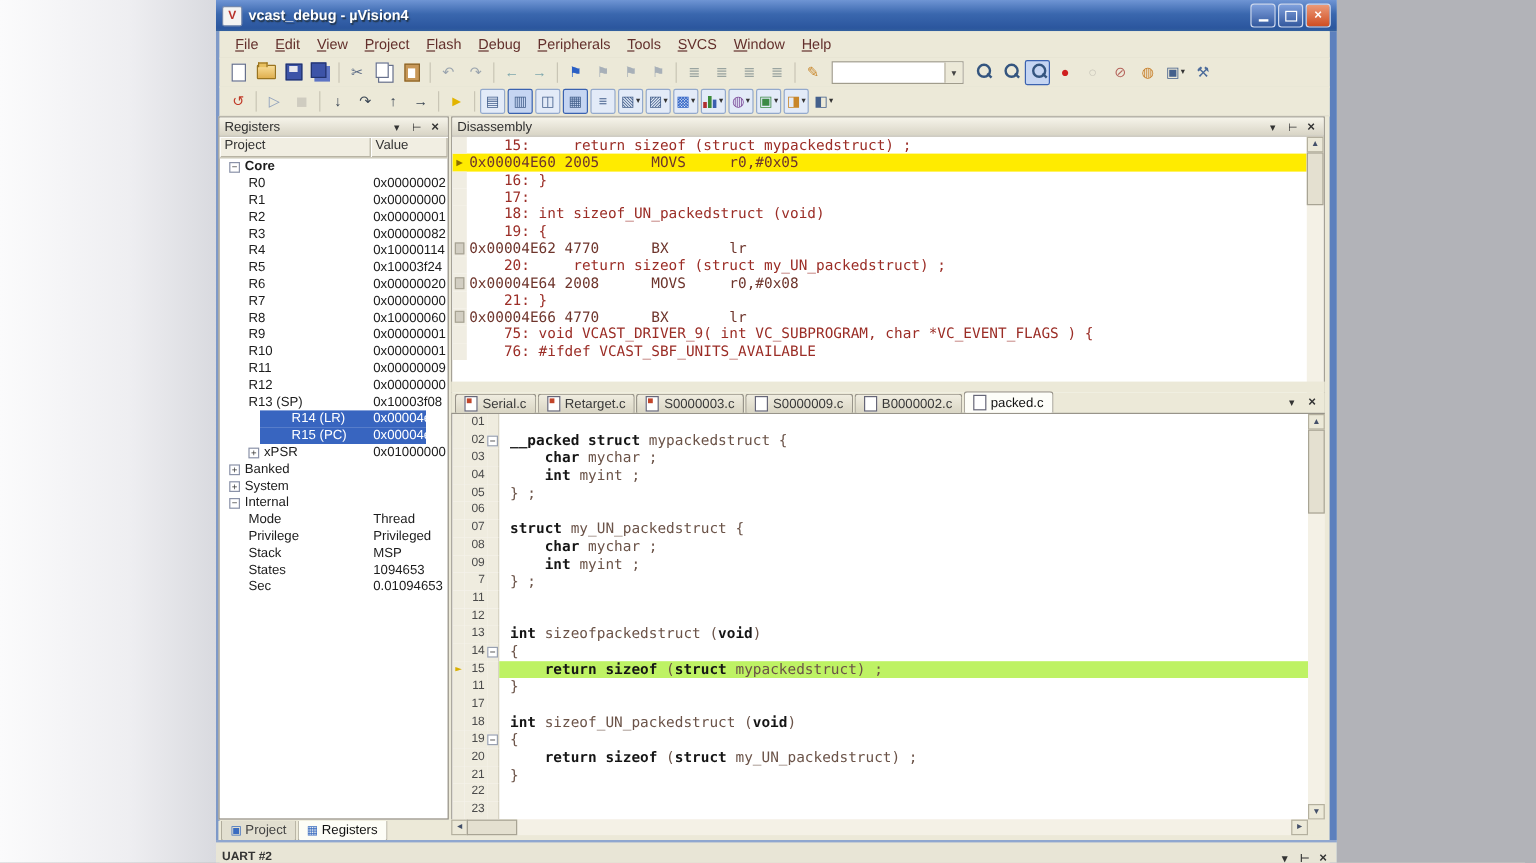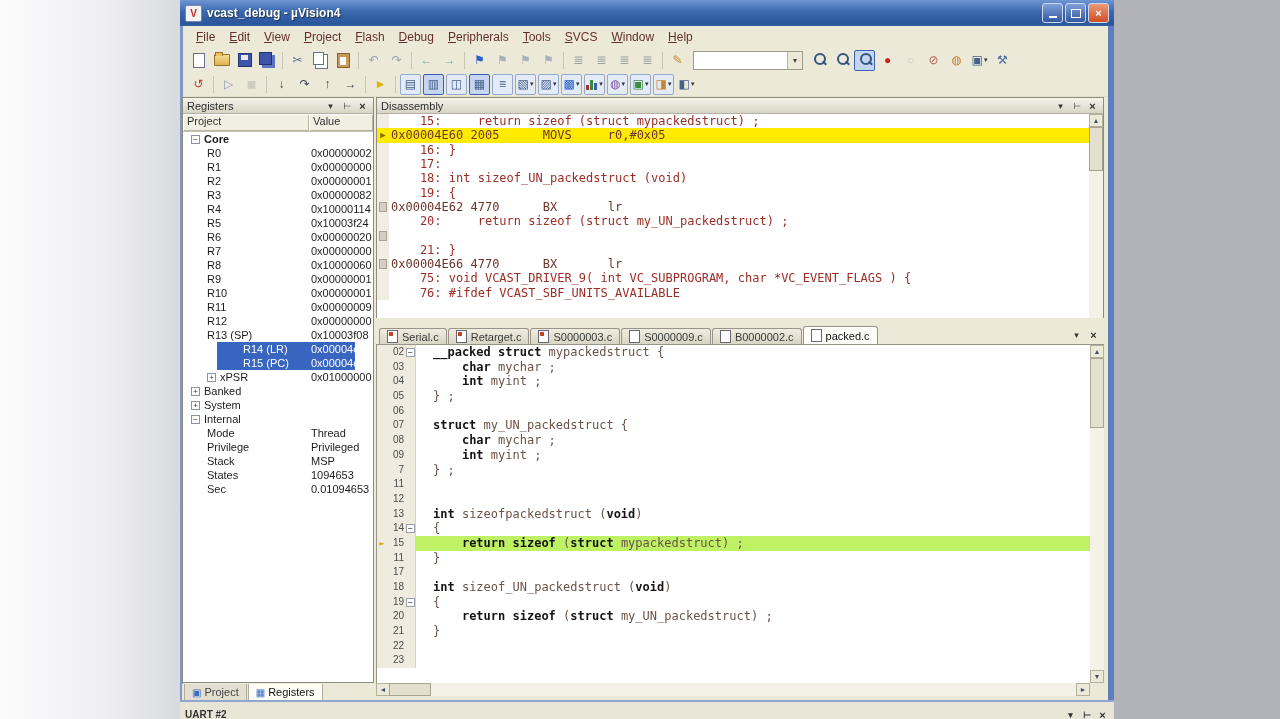--- a/index.html
+++ b/index.html
@@ -131,21 +131,21 @@
   .ed-body{position:absolute;left:196px;top:345px;width:714px;height:338px;background:#fff;
        border-left:1px solid #98948a;box-sizing:border-box;overflow:hidden;}
   .ed-line{display:flex;height:14.7px;font-family:"DejaVu Sans Mono",monospace;font-size:12px;}
   .ed-mg{flex:0 0 10px;background:#efecdf;display:flex;align-items:center;justify-content:center;}
   .ed-num{flex:0 0 17px;background:#efecdf;font-size:10px;font-family:"Liberation Sans",sans-serif;
        color:#4a4a4a;text-align:right;padding-right:2px;line-height:14.7px;}
   .ed-fold{flex:0 0 10px;background:#efecdf;border-right:1px solid #d8d4c4;display:flex;
        align-items:center;justify-content:center;box-sizing:border-box;}
   .fbox{width:9px;height:9px;border:1px solid #98a0b0;background:#fff;font-size:8px;line-height:7px;
        text-align:center;color:#333;box-sizing:border-box;}
-  .ed-code{flex:1;white-space:pre;padding-left:17px;color:#6b5348;line-height:14.7px;}
+  .ed-code{flex:1;white-space:pre;padding-left:9px;color:#6b5348;line-height:14.7px;}
   .ed-code b{color:#151515;}
   .ed-line.cur .ed-code{background:#bef264;}
   .ed-vscroll{left:910px;top:345px;height:338px;}
   .ed-hscroll{left:196px;top:683px;width:714px;}
   .ed-corner{position:absolute;left:910px;top:683px;width:14px;height:13px;background:#ece9d8;}
   
   .uart{position:absolute;left:0;right:0;top:700px;height:27px;background:#e8e5d6;
        border-top:2px solid #8fa6cf;display:flex;align-items:center;padding:0 5px;
        font-size:10px;color:#333;box-sizing:border-box;font-weight:bold;}
 </style>
@@ -564,20 +564,21 @@
           <span class="dis-text">0x00004E62 4770      BX       lr</span>
         </div>
         <div class="dis-line src">
           <span class="dis-mg"></span>
           <span class="dis-text">    20:     return sizeof (struct my_UN_packedstruct) ;</span>
         </div>
         <div class="dis-line asm">
           <span class="dis-mg">
             <span class="mg-block"></span>
           </span>
+          <span class="dis-text">0x00004E64 2008      MOVS     r0,#0x08</span>
         </div>
         <div class="dis-line src">
           <span class="dis-mg"></span>
           <span class="dis-text">    21: }</span>
         </div>
         <div class="dis-line asm">
           <span class="dis-mg">
             <span class="mg-block"></span>
           </span>
           <span class="dis-text">0x00004E66 4770      BX       lr</span>
@@ -629,20 +630,26 @@
       <div class="ed-tab active">
         <span class="tabpg"></span>
         <span>packed.c</span>
       </div>
       <span class="ed-tab-btns">
       <span class="cap-btn i-dd"></span>
       <span class="cap-btn i-x"></span>
     </span>
   </div>
   <div class="ed-body" id="edbody">
+      <div class="ed-line">
+        <span class="ed-mg"></span>
+        <span class="ed-num">01</span>
+        <span class="ed-fold"></span>
+        <span class="ed-code"></span>
+      </div>
       <div class="ed-line">
         <span class="ed-mg"></span>
         <span class="ed-num">02</span>
         <span class="ed-fold">
           <span class="fbox">−</span>
         </span>
         <span class="ed-code"><b>__packed</b> <b>struct</b> mypackedstruct {</span>
       </div>
       <div class="ed-line">
         <span class="ed-mg"></span>

